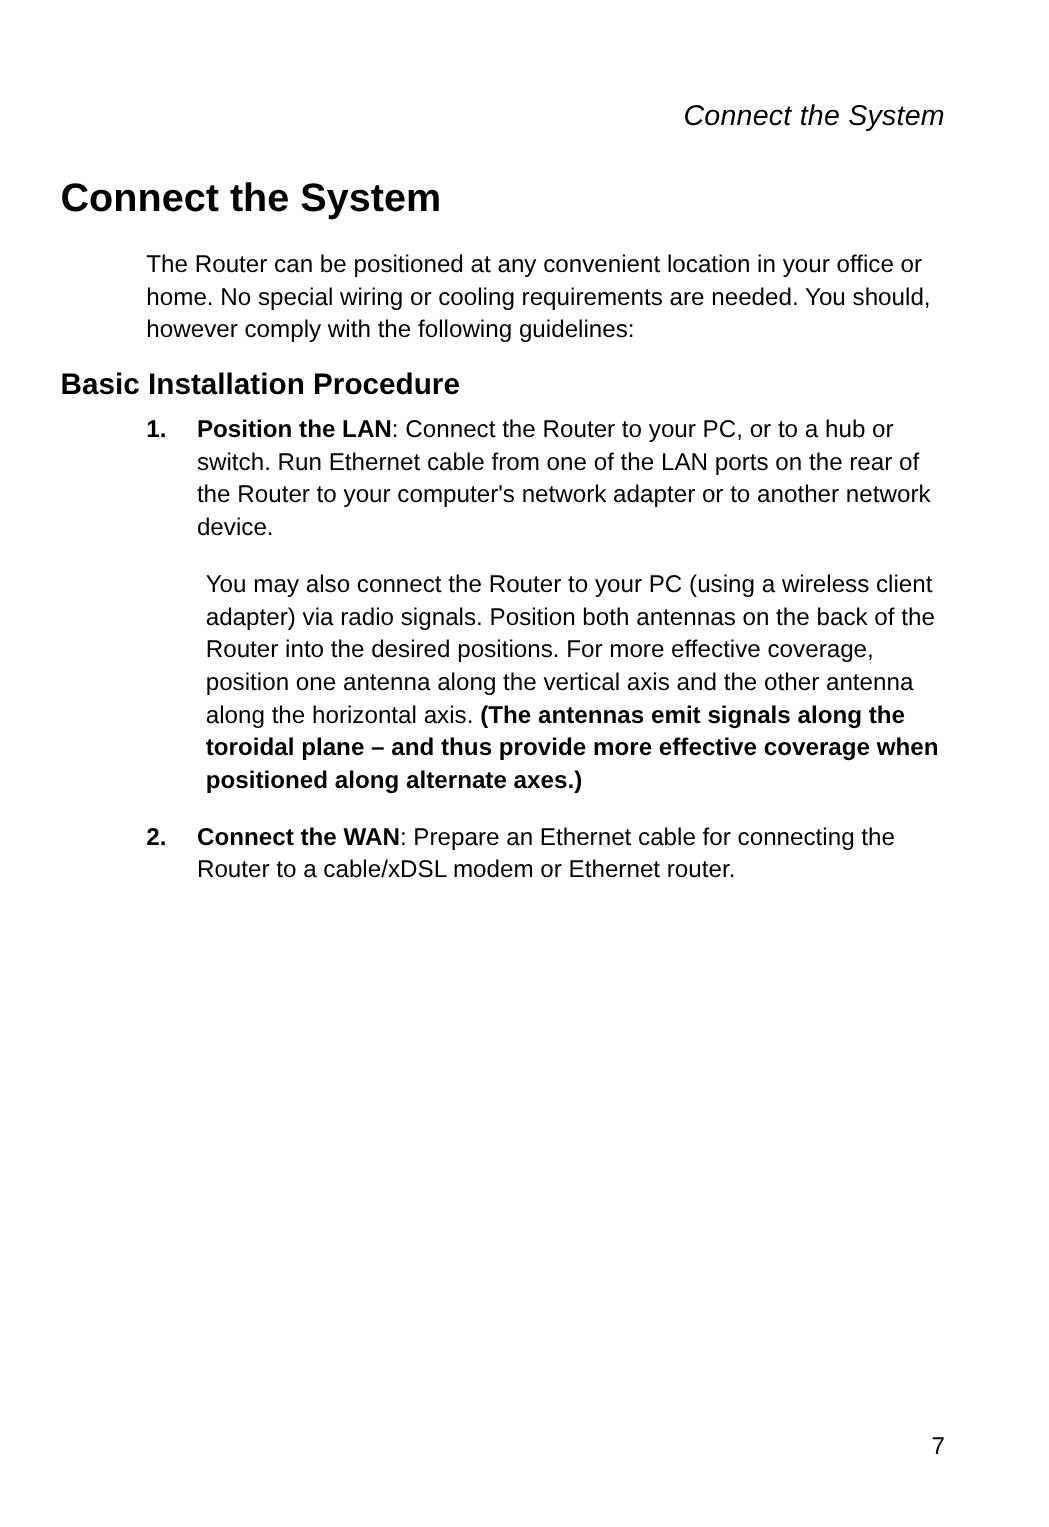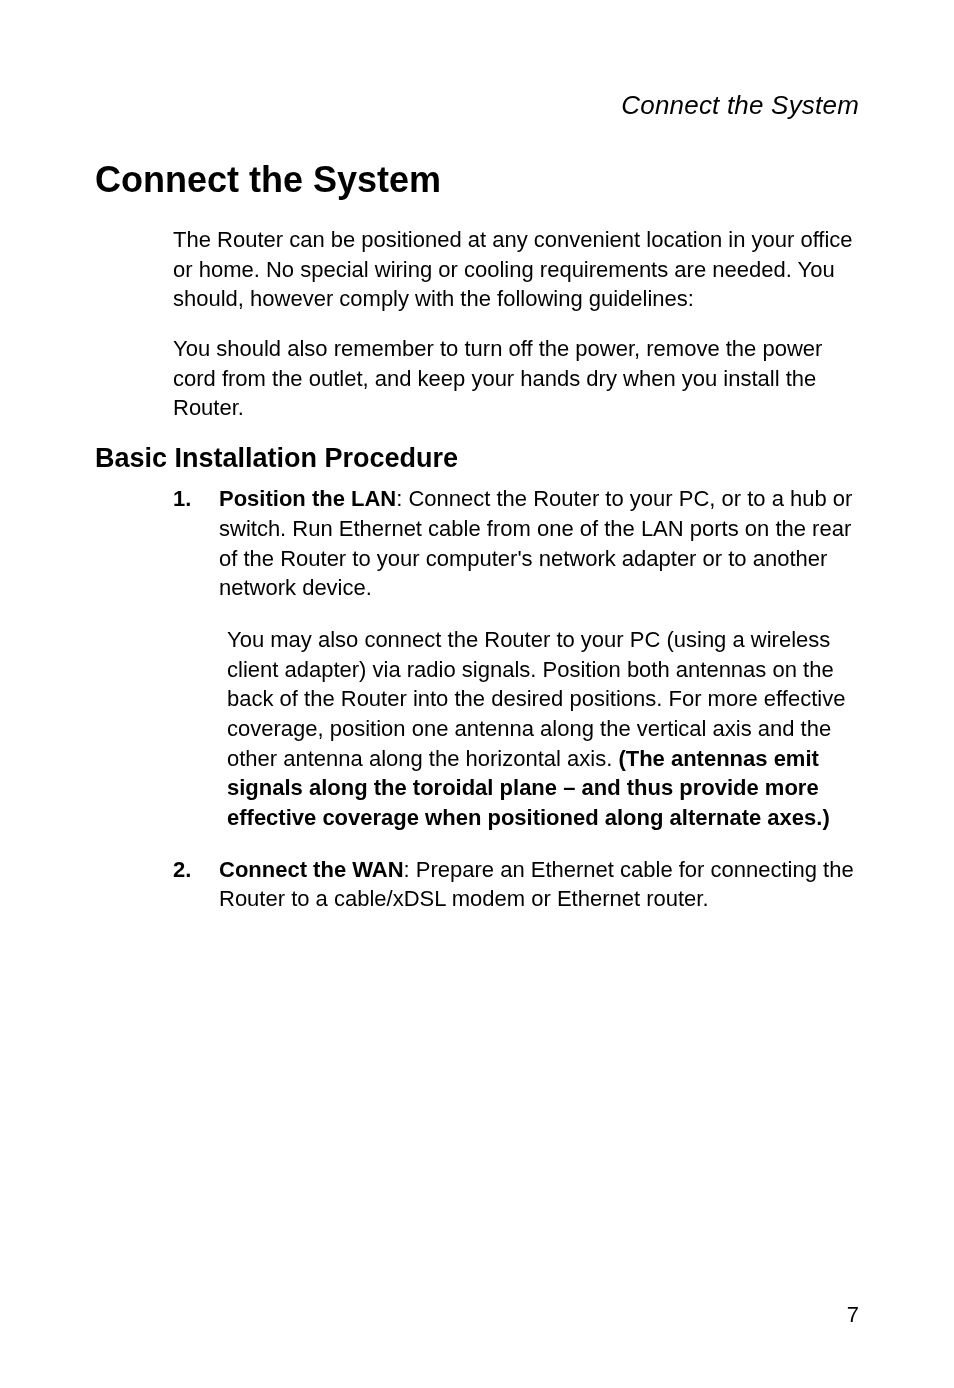--- a/index.html
+++ b/index.html
@@ -5,21 +5,21 @@
   html, body {
     margin: 0;
     padding: 0;
     width: 954px;
     height: 1388px;
     background: #ffffff;
     font-family: Arial, Helvetica, sans-serif;
     color: #000000;
   }
   .page {
-    padding: 90px 95px 60px 95px;
+    padding: 90px 95px 60px 55px;
     box-sizing: border-box;
     height: 100%;
     position: relative;
   }
   .running-head {
     text-align: right;
     font-style: italic;
     font-size: 26px;
     margin-bottom: 38px;
     letter-spacing: 0.2px;
@@ -104,21 +104,20 @@
   <div class="running-head">Connect the System</div>
 
   <div class="h1">Connect the System</div>
 
   <div class="body-block">
     <div class="para">The Router can be positioned at any convenient location in your office or home. No special wiring or cooling requirements are needed. You should, however comply with the following guidelines:</div>
 
     <ul class="bullets">
     </ul>
 
-    <div class="para">You should also remember to turn off the power, remove the power cord from the outlet, and keep your hands dry when you install the Router.</div>
   </div>
 
   <div class="h2">Basic Installation Procedure</div>
 
   <div class="body-block">
     <ol class="numlist">
       <li>
         <span class="num-marker">1.</span>
         <span class="li-heading">Position the LAN</span><span>: Connect the Router to your PC, or to a hub or switch. Run Ethernet cable from one of the LAN ports on the rear of the Router to your computer's network adapter or to another network device.</span>
         <div class="li-sub">

